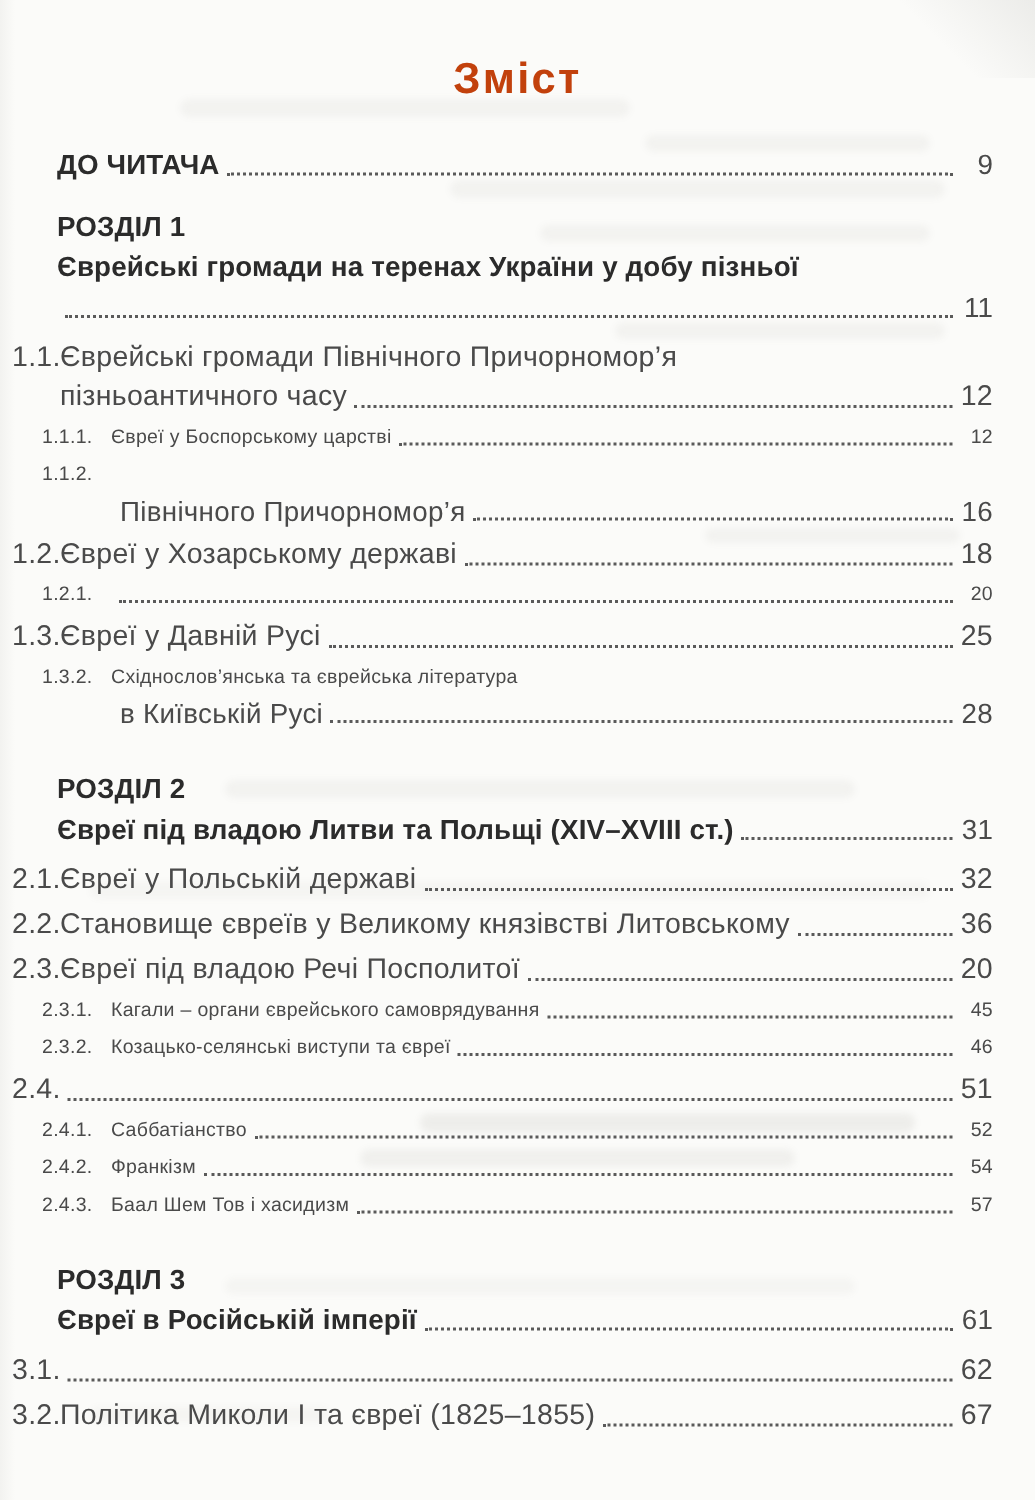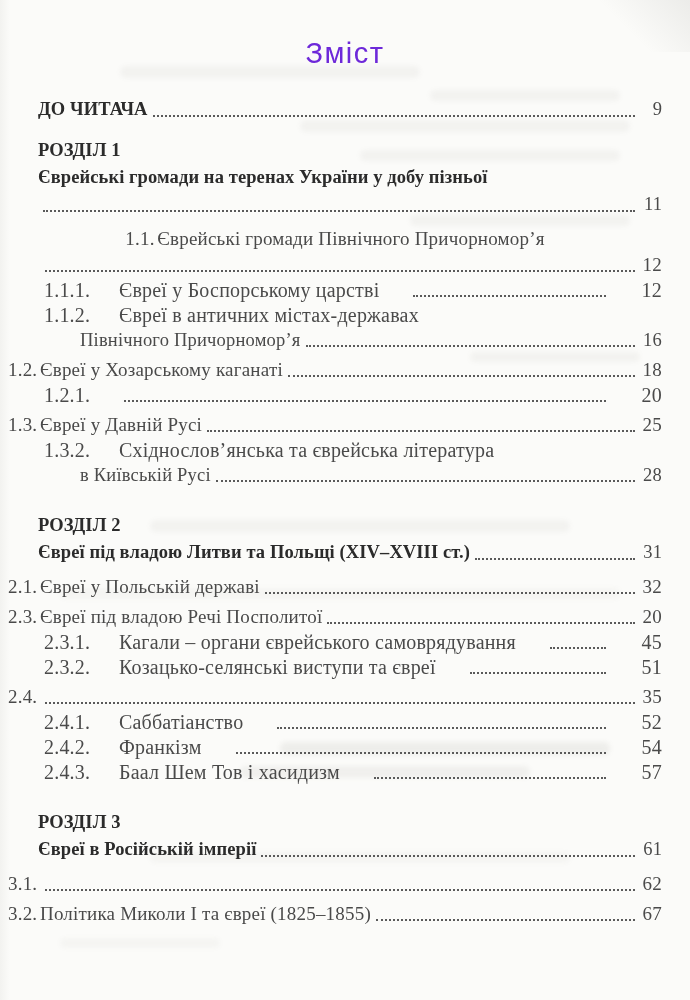--- a/index.html
+++ b/index.html
@@ -40,28 +40,28 @@
   }
   .edge-shade{
     position:absolute;top:0;left:0;width:10px;height:1000px;
     background:linear-gradient(90deg, rgba(125,125,118,.07), rgba(125,125,118,0));
     pointer-events:none;
   }
   
   .title{
     text-align:center;
     font-size:29px;
-    font-weight:400;
+    font-weight:700;
     letter-spacing:1.5px;
-    color:#6d28d9;
+    color:#c2410c;
     line-height:38px;
     margin:0 0 24px 0;
   }
   
-  .toc{position:relative;font-family:Liberation Serif, serif;}
+  .toc{position:relative;}
   .row{
     display:flex;
     align-items:baseline;
     line-height:26px;
     font-size:19px;
     letter-spacing:.2px;
     padding-right:28px;
     color:var(--ink);
   }
   .row .num{flex:none;}
@@ -76,25 +76,25 @@
   
   .heading,.heading-entry{
     font-weight:700;
     color:var(--ink-bold);
     padding-left:38px;
     font-size:18.5px;
     line-height:27px;
     letter-spacing:.1px;
   }
   
-  .entry{padding-left:8px;justify-content:center;}
+  .entry{padding-left:8px;}
   .entry .num{width:32px;}
   .entry-cont{padding-left:40px;}
   
-  .sub{padding-left:44px;line-height:25px;font-size:20px;gap:29px;}
+  .sub{padding-left:28px;line-height:25px;font-size:13px;}
   .sub .num{width:46px;}
   .sub-cont{padding-left:80px;line-height:25px;font-size:18.5px;}
   
   .heading-entry + .heading{margin-top:14px;}
   .sub + .heading,.sub-cont + .heading,.entry + .heading,.entry-cont + .heading{margin-top:24px;}
   .heading-entry + .entry{margin-top:8px;}
   .entry + .entry{margin-top:4px;}
   .sub + .entry,.sub-cont + .entry,.entry-cont + .entry{margin-top:4px;}
 </style>
 </head>
@@ -141,43 +141,43 @@
     <span class="dots"></span>
     <span class="pg">11</span>
   </div>
       <div class="row entry">
     <span class="num">1.1.&nbsp;</span>
     <span class="txt">Єврейські громади Північного Причорномор’я</span>
 
   </div>
       <div class="row entry-cont">
 
+    <span class="txt">пізньоантичного часу</span>
     <span class="dots"></span>
     <span class="pg">12</span>
   </div>
       <div class="row sub">
     <span class="num">1.1.1.&nbsp;</span>
     <span class="txt">Євреї у Боспорському царстві</span>
     <span class="dots"></span>
     <span class="pg">12</span>
   </div>
       <div class="row sub">
     <span class="num">1.1.2.&nbsp;</span>
-    <span class="txt">Євреї в античних містах-державах</span>
 
   </div>
       <div class="row sub-cont">
 
     <span class="txt">Північного Причорномор’я</span>
     <span class="dots"></span>
     <span class="pg">16</span>
   </div>
       <div class="row entry">
     <span class="num">1.2.&nbsp;</span>
-    <span class="txt">Євреї у Хозарському каганаті</span>
+    <span class="txt">Євреї у Хозарському державі</span>
     <span class="dots"></span>
     <span class="pg">18</span>
   </div>
       <div class="row sub">
     <span class="num">1.2.1.&nbsp;</span>
     <span class="dots"></span>
     <span class="pg">20</span>
   </div>
       <div class="row entry">
     <span class="num">1.3.&nbsp;</span>
@@ -207,41 +207,47 @@
     <span class="dots"></span>
     <span class="pg">31</span>
   </div>
       <div class="row entry">
     <span class="num">2.1.&nbsp;</span>
     <span class="txt">Євреї у Польській державі</span>
     <span class="dots"></span>
     <span class="pg">32</span>
   </div>
       <div class="row entry">
+    <span class="num">2.2.&nbsp;</span>
+    <span class="txt">Становище євреїв у Великому князівстві Литовському</span>
+    <span class="dots"></span>
+    <span class="pg">36</span>
+  </div>
+      <div class="row entry">
     <span class="num">2.3.&nbsp;</span>
     <span class="txt">Євреї під владою Речі Посполитої</span>
     <span class="dots"></span>
     <span class="pg">20</span>
   </div>
       <div class="row sub">
     <span class="num">2.3.1.&nbsp;</span>
     <span class="txt">Кагали – органи єврейського самоврядування</span>
     <span class="dots"></span>
     <span class="pg">45</span>
   </div>
       <div class="row sub">
     <span class="num">2.3.2.&nbsp;</span>
     <span class="txt">Козацько-селянські виступи та євреї</span>
     <span class="dots"></span>
+    <span class="pg">46</span>
+  </div>
+      <div class="row entry">
+    <span class="num">2.4.&nbsp;</span>
+    <span class="dots"></span>
     <span class="pg">51</span>
-  </div>
-      <div class="row entry">
-    <span class="num">2.4.&nbsp;</span>
-    <span class="dots"></span>
-    <span class="pg">35</span>
   </div>
       <div class="row sub">
     <span class="num">2.4.1.&nbsp;</span>
     <span class="txt">Саббатіанство</span>
     <span class="dots"></span>
     <span class="pg">52</span>
   </div>
       <div class="row sub">
     <span class="num">2.4.2.&nbsp;</span>
     <span class="txt">Франкізм</span>

